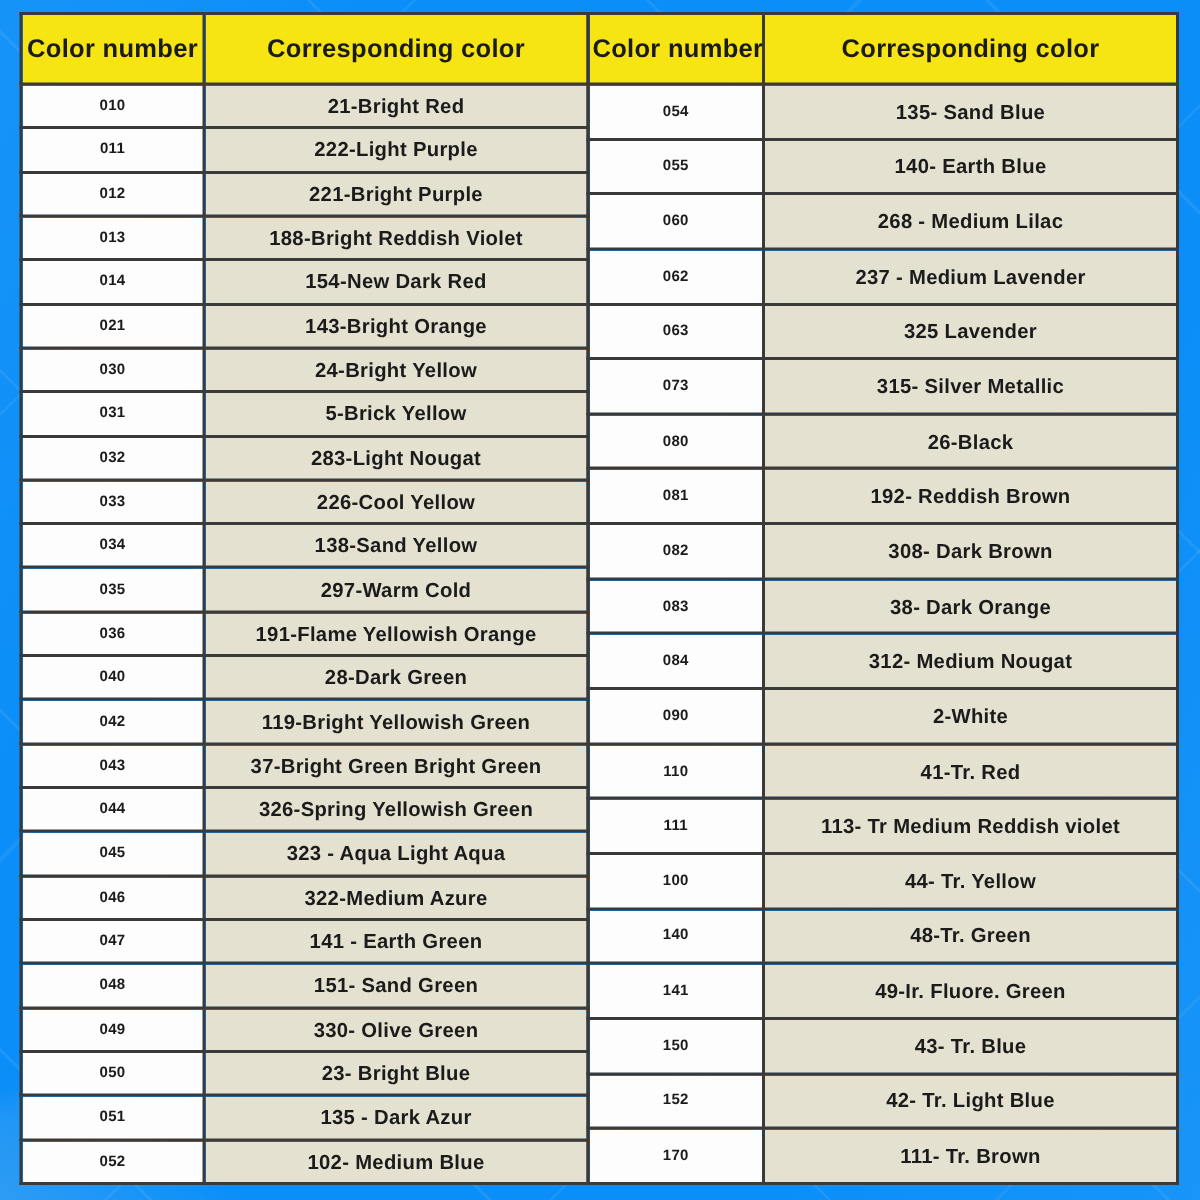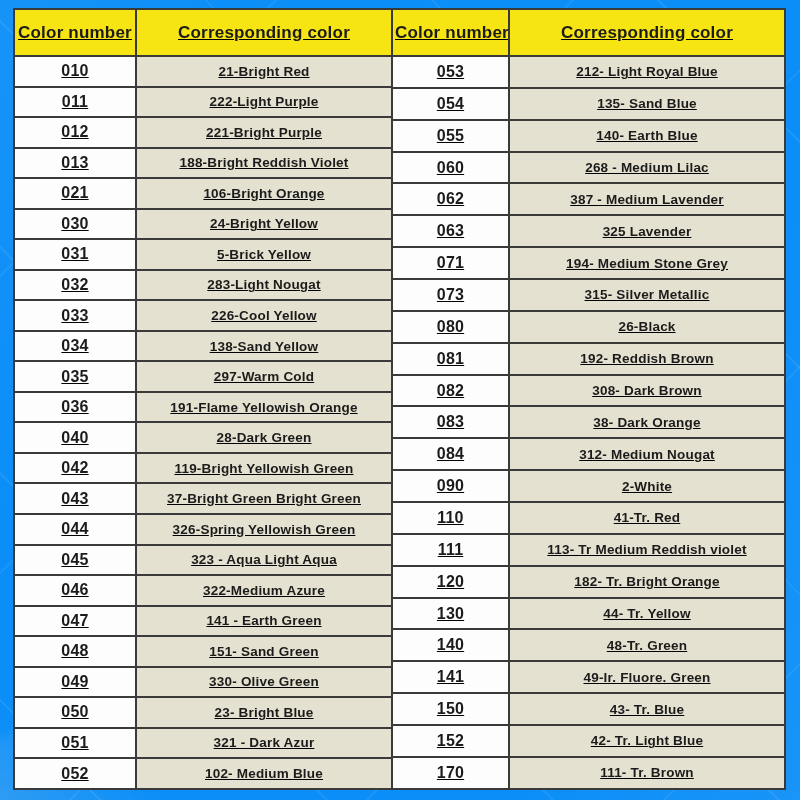--- a/index.html
+++ b/index.html
@@ -27,21 +27,20 @@
   }
   .streak{
     position:absolute;left:-40px;bottom:-30px;width:260px;height:120px;
     background:linear-gradient(60deg, rgba(230,230,225,0.25), rgba(230,230,225,0) 60%);
     transform:rotate(-18deg);
     filter:blur(6px);
   }
   .tables-wrap{
     position:absolute;left:13px;top:8px;width:773px;height:782px;
     display:flex;
-    text-decoration:underline;
   }
   table.color-table{
     border-collapse:collapse;
     table-layout:fixed;
     height:782px;
   }
   table.left-table{width:380px;}
   table.right-table{width:395px;margin-left:-2px;}
   .color-table th, .color-table td{
     border:2px solid var(--border-dark);
@@ -57,21 +56,21 @@
     height:45px;
     font-size:17px;
     font-weight:bold;
     letter-spacing:0.2px;
   }
   .color-table td{
     font-size:13.5px;
     font-weight:600;
     letter-spacing:0.2px;
   }
-  .color-table td.num-cell{background:var(--cell-white);font-size:16px;}
+  .color-table td.num-cell{background:var(--cell-white);font-size:10px;}
   .color-table td.color-cell{background:var(--cell-beige);}
   table.left-table col.c-num{width:122px;}
   table.right-table col.c-num{width:117px;}
 </style>
 </head>
 <body>
 
 <div class="bg-pattern"></div>
 <div class="streak"></div>
 
@@ -99,22 +98,26 @@
         </tr>
         <tr>
           <td class="num-cell">012</td>
           <td class="color-cell">221-Bright Purple</td>
         </tr>
         <tr>
           <td class="num-cell">013</td>
           <td class="color-cell">188-Bright Reddish Violet</td>
         </tr>
         <tr>
+          <td class="num-cell">014</td>
+          <td class="color-cell">154-New Dark Red</td>
+        </tr>
+        <tr>
           <td class="num-cell">021</td>
-          <td class="color-cell">106-Bright Orange</td>
+          <td class="color-cell">143-Bright Orange</td>
         </tr>
         <tr>
           <td class="num-cell">030</td>
           <td class="color-cell">24-Bright Yellow</td>
         </tr>
         <tr>
           <td class="num-cell">031</td>
           <td class="color-cell">5-Brick Yellow</td>
         </tr>
         <tr>
@@ -172,21 +175,21 @@
         <tr>
           <td class="num-cell">049</td>
           <td class="color-cell">330- Olive Green</td>
         </tr>
         <tr>
           <td class="num-cell">050</td>
           <td class="color-cell">23- Bright Blue</td>
         </tr>
         <tr>
           <td class="num-cell">051</td>
-          <td class="color-cell">321 - Dark Azur</td>
+          <td class="color-cell">135 - Dark Azur</td>
         </tr>
         <tr>
           <td class="num-cell">052</td>
           <td class="color-cell">102- Medium Blue</td>
         </tr>
       </tbody>
   </table>
 
   <table class="color-table right-table">
     <colgroup>
@@ -194,48 +197,40 @@
         <col class="c-color">
       </colgroup>
     <thead>
       <tr>
         <th>Color number</th>
         <th>Corresponding color</th>
       </tr>
     </thead>
     <tbody id="right-tbody">
         <tr>
-          <td class="num-cell">053</td>
-          <td class="color-cell">212- Light Royal Blue</td>
-        </tr>
-        <tr>
           <td class="num-cell">054</td>
           <td class="color-cell">135- Sand Blue</td>
         </tr>
         <tr>
           <td class="num-cell">055</td>
           <td class="color-cell">140- Earth Blue</td>
         </tr>
         <tr>
           <td class="num-cell">060</td>
           <td class="color-cell">268 - Medium Lilac</td>
         </tr>
         <tr>
           <td class="num-cell">062</td>
-          <td class="color-cell">387 - Medium Lavender</td>
+          <td class="color-cell">237 - Medium Lavender</td>
         </tr>
         <tr>
           <td class="num-cell">063</td>
           <td class="color-cell">325 Lavender</td>
         </tr>
         <tr>
-          <td class="num-cell">071</td>
-          <td class="color-cell">194- Medium Stone Grey</td>
-        </tr>
-        <tr>
           <td class="num-cell">073</td>
           <td class="color-cell">315- Silver Metallic</td>
         </tr>
         <tr>
           <td class="num-cell">080</td>
           <td class="color-cell">26-Black</td>
         </tr>
         <tr>
           <td class="num-cell">081</td>
           <td class="color-cell">192- Reddish Brown</td>
@@ -258,25 +253,21 @@
         </tr>
         <tr>
           <td class="num-cell">110</td>
           <td class="color-cell">41-Tr. Red</td>
         </tr>
         <tr>
           <td class="num-cell">111</td>
           <td class="color-cell">113- Tr Medium Reddish violet</td>
         </tr>
         <tr>
-          <td class="num-cell">120</td>
-          <td class="color-cell">182- Tr. Bright Orange</td>
-        </tr>
-        <tr>
-          <td class="num-cell">130</td>
+          <td class="num-cell">100</td>
           <td class="color-cell">44- Tr. Yellow</td>
         </tr>
         <tr>
           <td class="num-cell">140</td>
           <td class="color-cell">48-Tr. Green</td>
         </tr>
         <tr>
           <td class="num-cell">141</td>
           <td class="color-cell">49-Ir. Fluore. Green</td>
         </tr>

